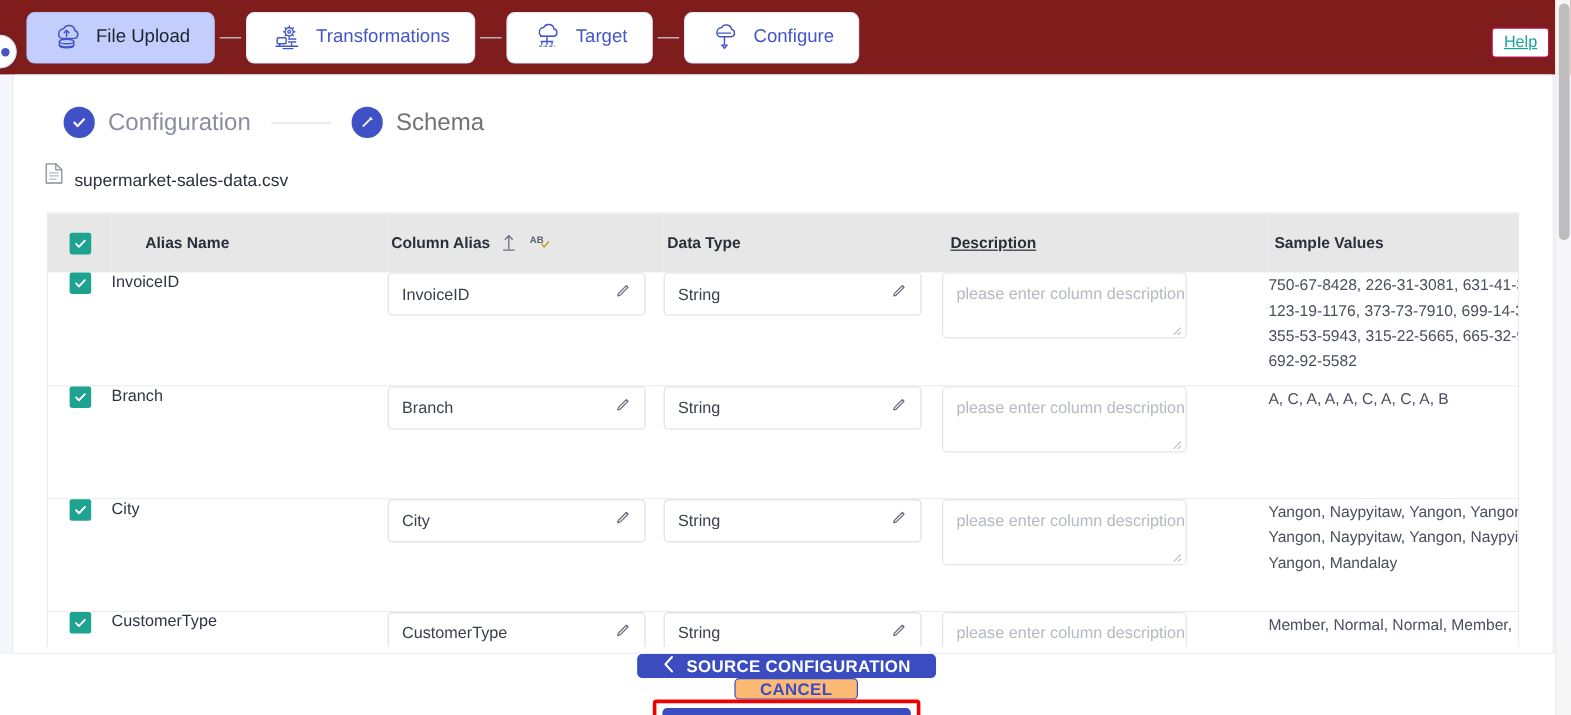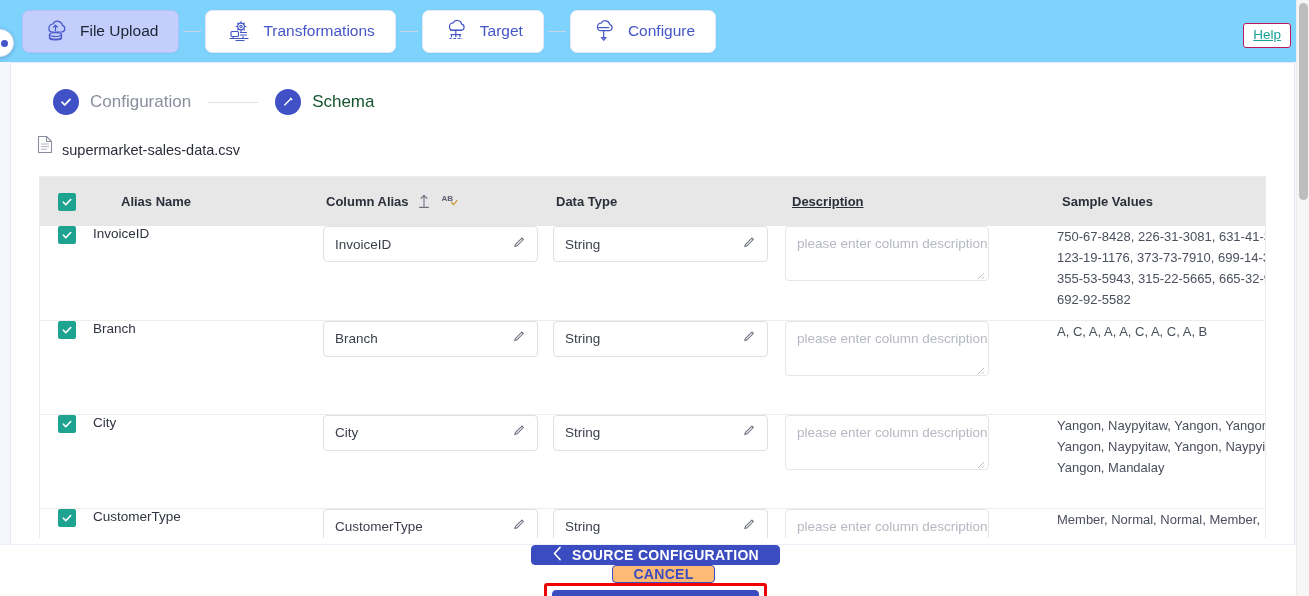--- a/index.html
+++ b/index.html
@@ -7,21 +7,21 @@
     width: 1309px; height: 596px;
     font-family: "Liberation Sans", sans-serif;
     background: #f4f6fc;
     overflow: hidden;
   }
   body { position: relative; }
 
   
   .topbar {
     position: absolute; top: 0; left: 0; width: 1309px; height: 62px;
-    background: #7dd3fc;
+    background: #7f1d1d;
     display: flex; align-items: center;
     padding-left: 22px;
   }
   .wiz-tab {
     display: flex; align-items: center; gap: 11px;
     height: 43px; padding: 0 20px;
     background: #ffffff;
     border: 1px solid #e3e8f5;
     border-radius: 7px;
     cursor: pointer;
@@ -85,22 +85,22 @@
     padding: 26px 0 0 42px;
     gap: 0;
   }
   .step { display: flex; align-items: center; gap: 11px; }
   .step-circle {
     width: 26px; height: 26px; border-radius: 50%;
     background: #3f51c5;
     display: flex; align-items: center; justify-content: center;
     flex: none;
   }
-  .step-label { font-size: 17px; color: #8a8f9e; }
-  .step.current .step-label { color: #14532d; }
+  .step-label { font-size: 20px; color: #8a8f9e; }
+  .step.current .step-label { color: #737373; }
   .step-line { width: 50px; height: 1px; background: #dcdfe8; margin: 0 17px; }
 
   
   .filename-row {
     display: flex; align-items: flex-end; gap: 9px;
     padding: 20px 0 0 26px;
   }
   .filename-text { font-size: 14.5px; color: #2b2f3a; }
 
   

